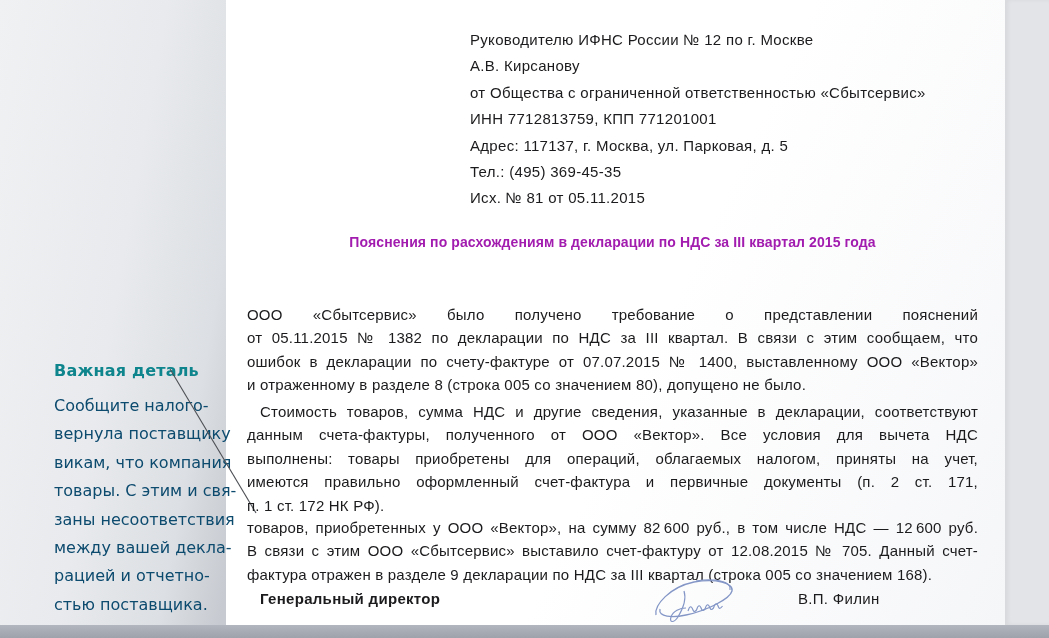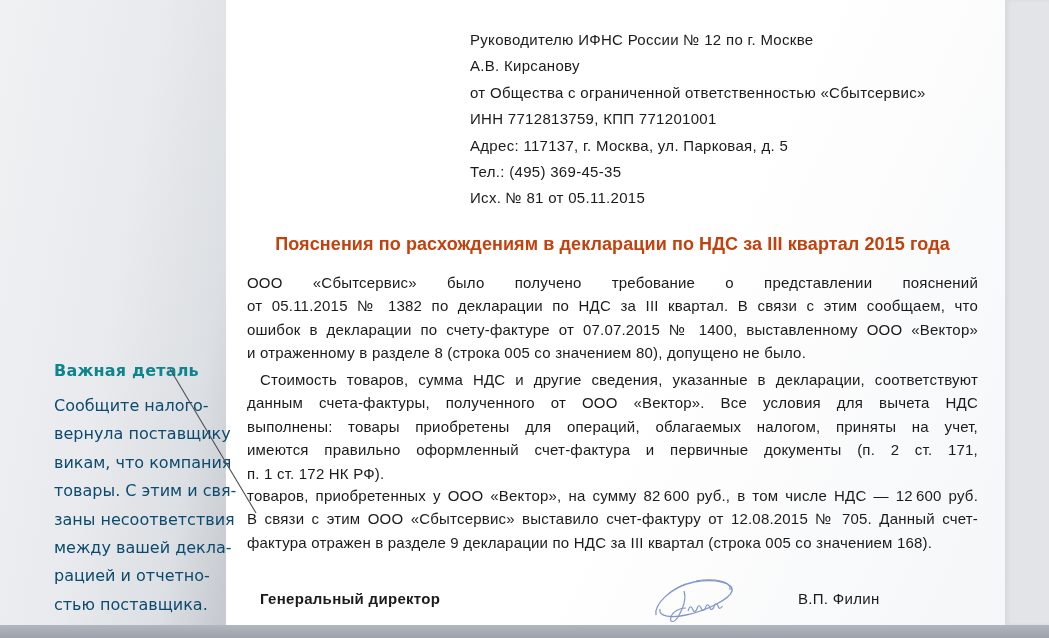--- a/index.html
+++ b/index.html
@@ -31,24 +31,24 @@
   .sidebar-lines{position:absolute;left:0;top:31px;width:195px;}
   .sidebar-line{font-size:16px;line-height:28.4px;color:#0c4a6e;white-space:nowrap;}
   
   .leader-svg{position:absolute;left:0;top:0;width:1049px;height:638px;pointer-events:none;}
   
   .doc-header{position:absolute;left:470px;top:27px;color:#1b1b1d;}
   .doc-header .hline{font-size:15px;line-height:26.4px;letter-spacing:0.3px;white-space:nowrap;}
   
   .doc-title{
     position:absolute;left:247px;top:234px;width:731px;text-align:center;
-    font-weight:bold;font-size:18px;color:#c2410c;letter-spacing:0.1px;white-space:nowrap;
+    font-weight:bold;font-size:14px;color:#a21caf;letter-spacing:0.1px;white-space:nowrap;
   }
   
-  .para{position:absolute;left:247px;width:731px;color:#1b1b1d;}
+  .para{position:absolute;left:247px;width:731px;color:#1b1b1d;margin-top:32px;}
   .para .jline{font-size:15px;line-height:23.4px;letter-spacing:0.2px;
     text-align:justify;text-align-last:justify;}
   .para .jline.end{text-align-last:left;}
   .para .jline.ind{text-indent:13px;}
   .para1{top:271px;}
   .para2{top:368px;}
   .para3{top:484px;}
   
   .sign-row{position:absolute;left:247px;top:590px;width:731px;height:24px;color:#1b1b1d;}
   .sign-position{position:absolute;left:13px;top:0;font-size:15px;letter-spacing:0.3px;white-space:nowrap;font-weight:bold;}

